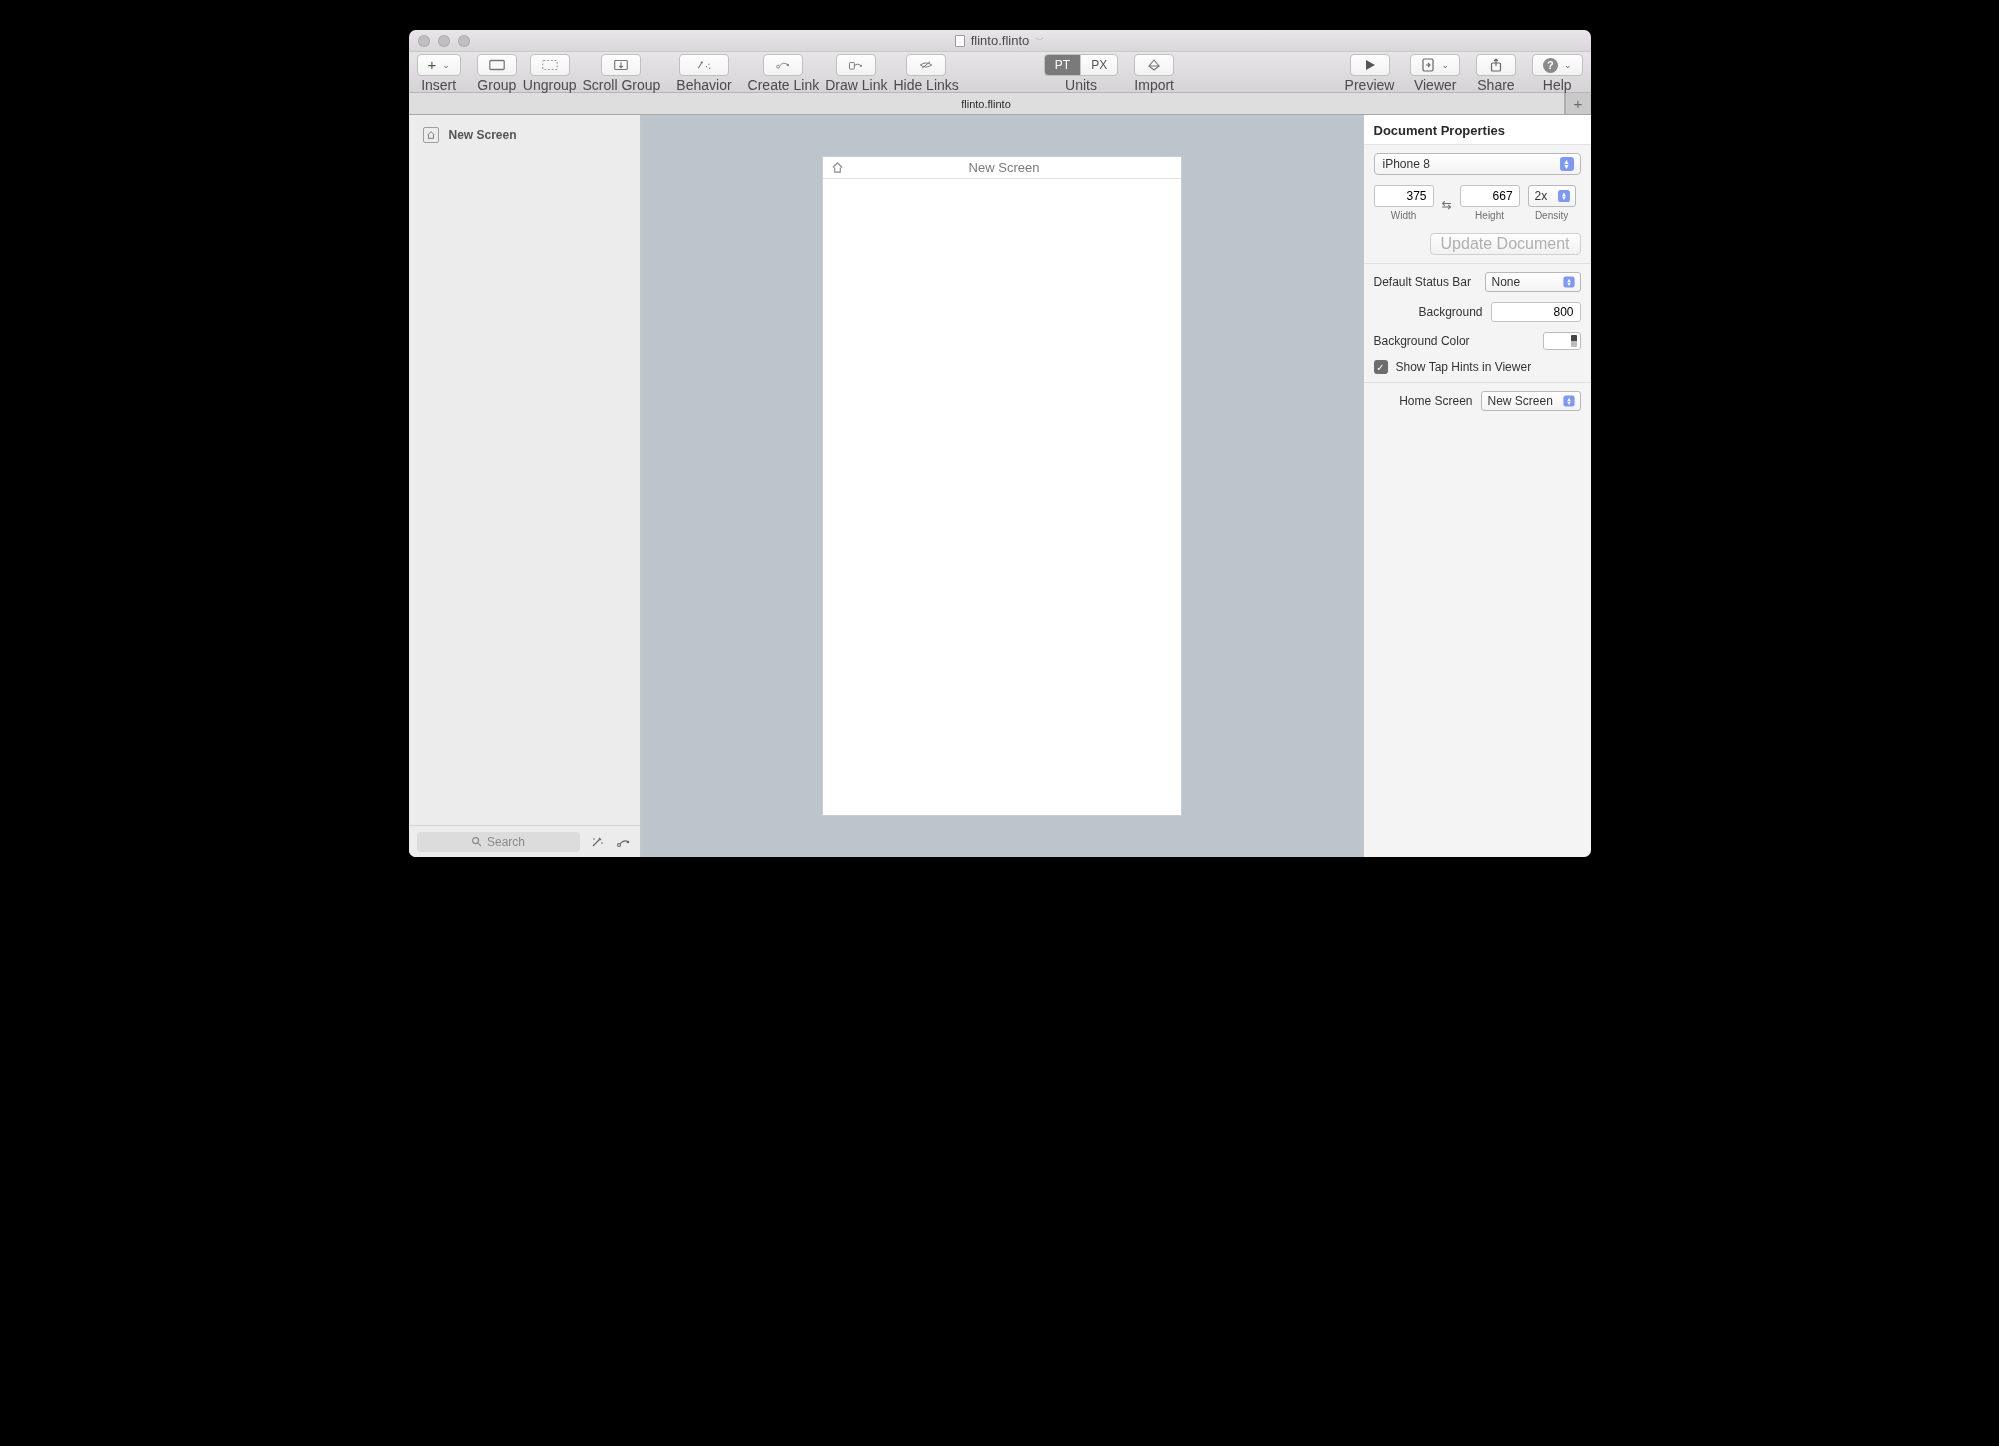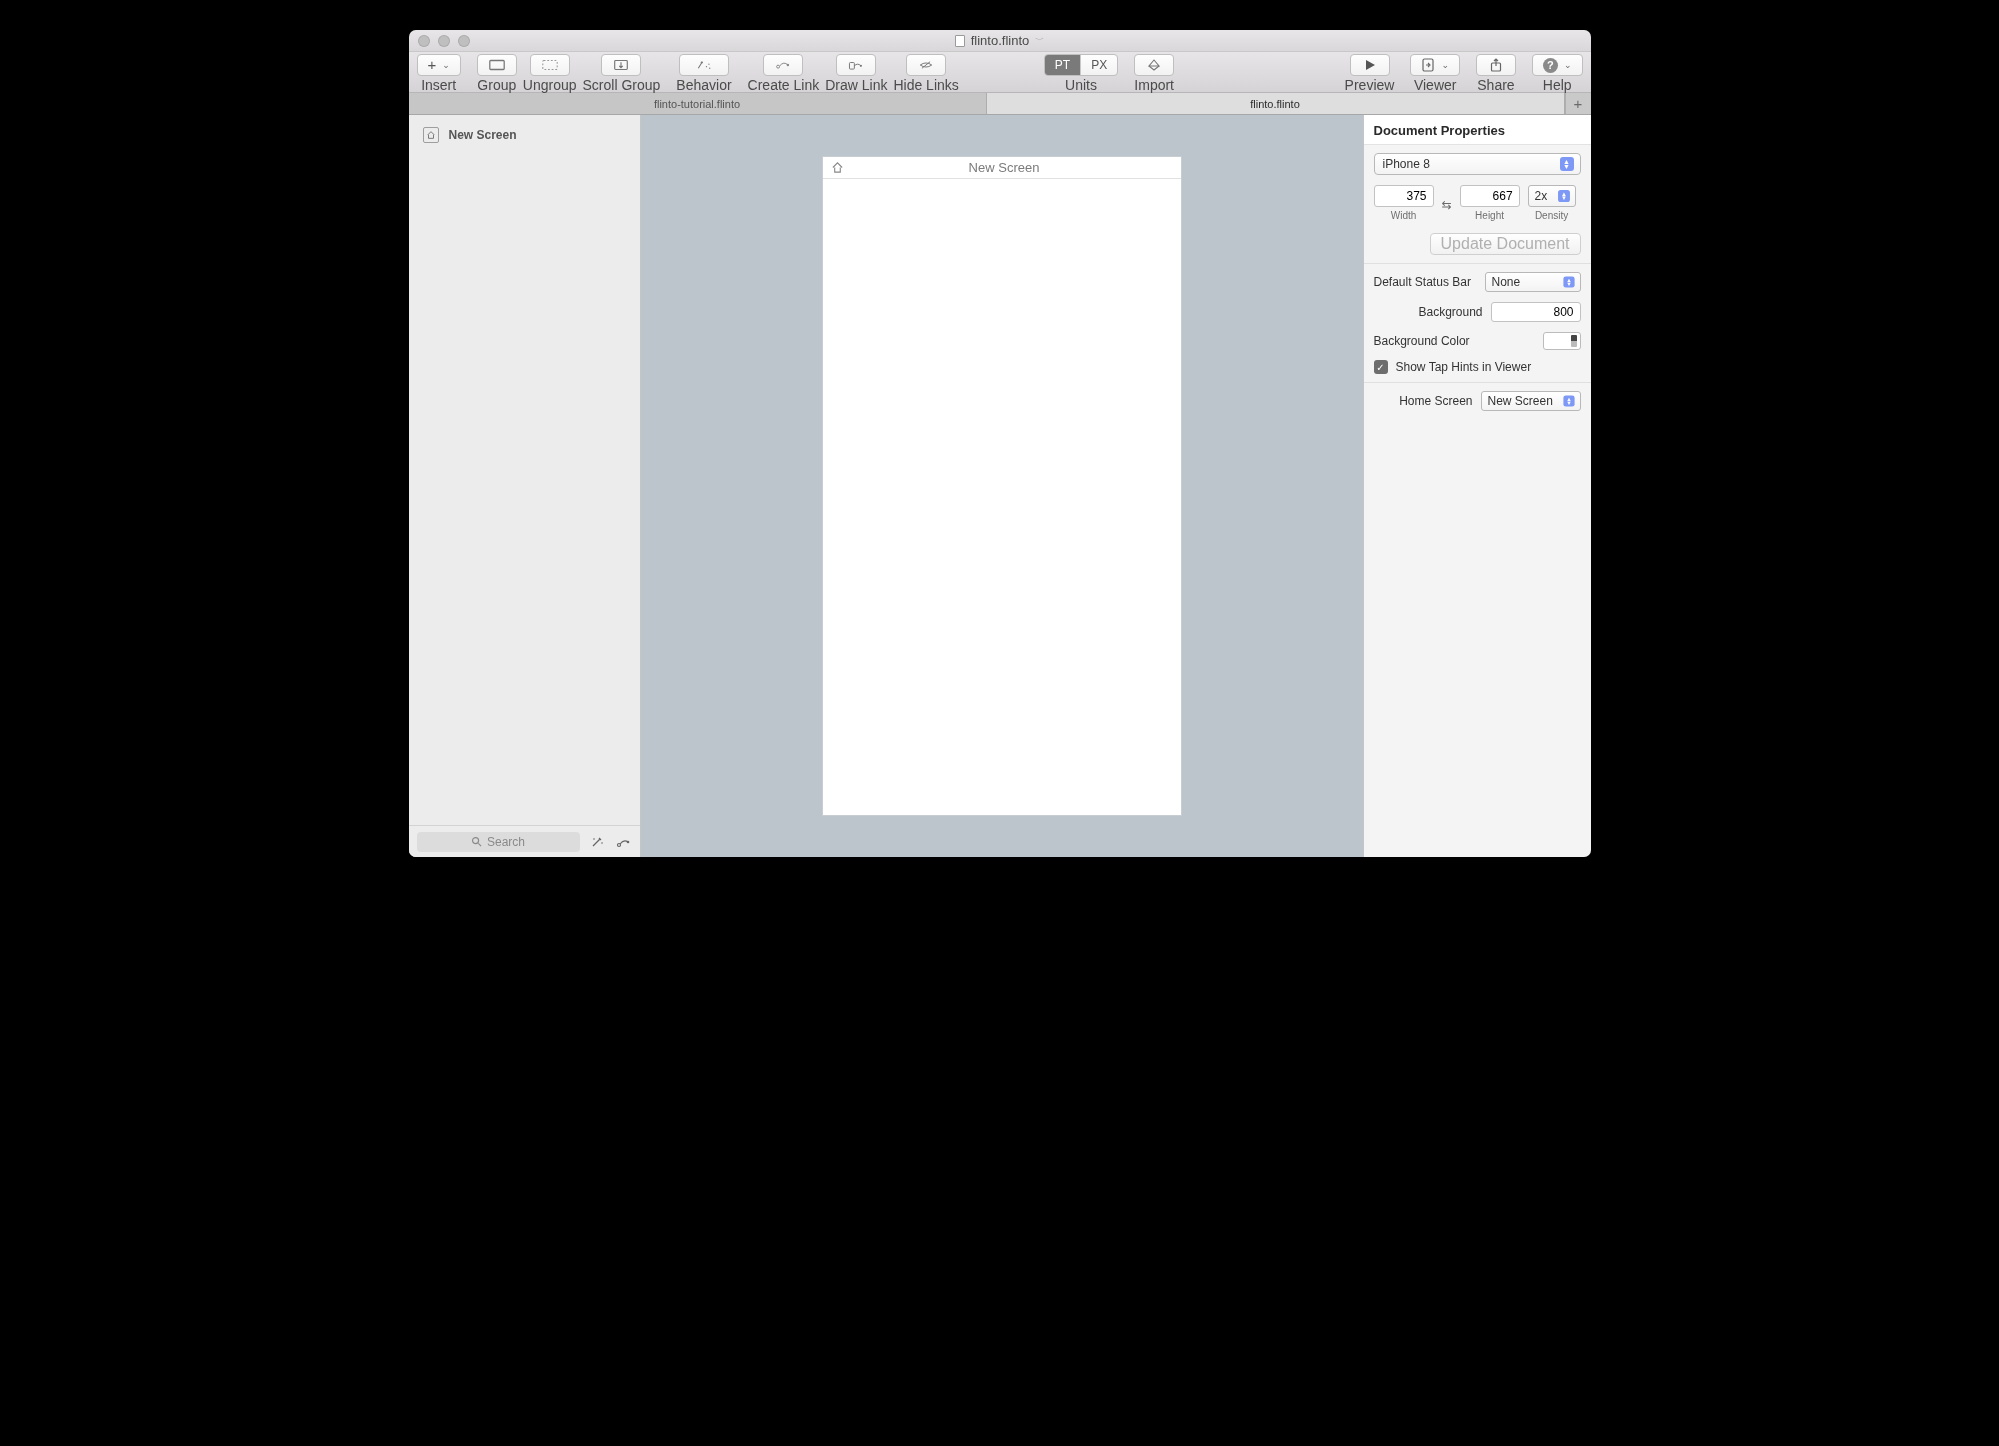--- a/index.html
+++ b/index.html
@@ -535,23 +535,20 @@
       <div class="tb-drop">
         <span style="width:15px;height:15px;border-radius:50%;background:#8a8a8a;color:#fff;display:inline-flex;align-items:center;justify-content:center;font-size:11px;font-weight:bold;">?</span>
         <span class="chev">⌄</span>
       </div>
       <div class="tb-label">Help</div>
     </div>
 
   </div>
 
   <div class="doc-tabs">
-    <div class="doc-tab">
-      <span>flinto-tutorial.flinto</span>
-    </div>
     <div class="doc-tab active">
       <span>flinto.flinto</span>
     </div>
     <div class="new-tab">
       <span>+</span>
     </div>
   </div>
 
   <div class="content">
 

